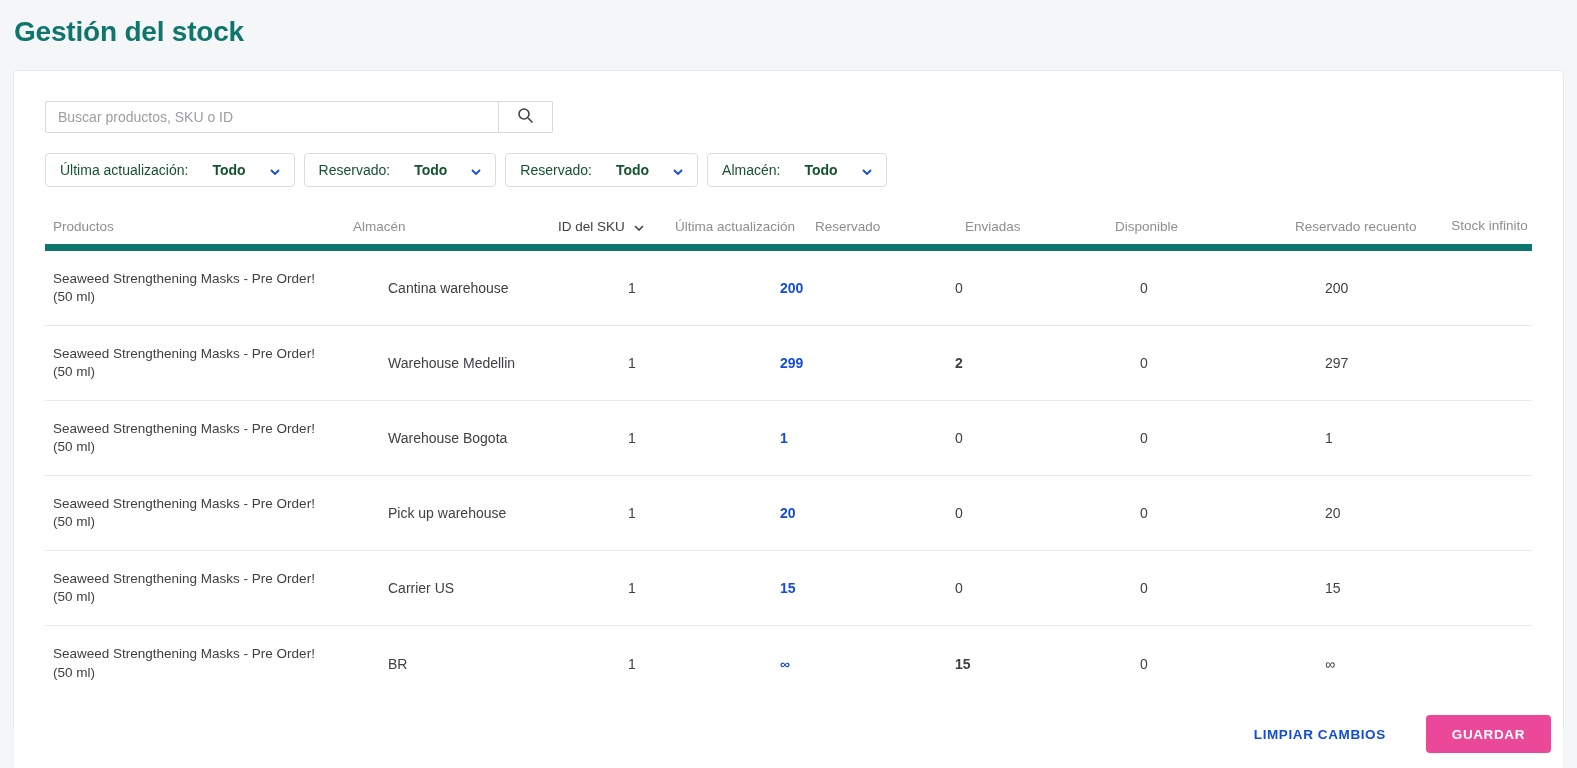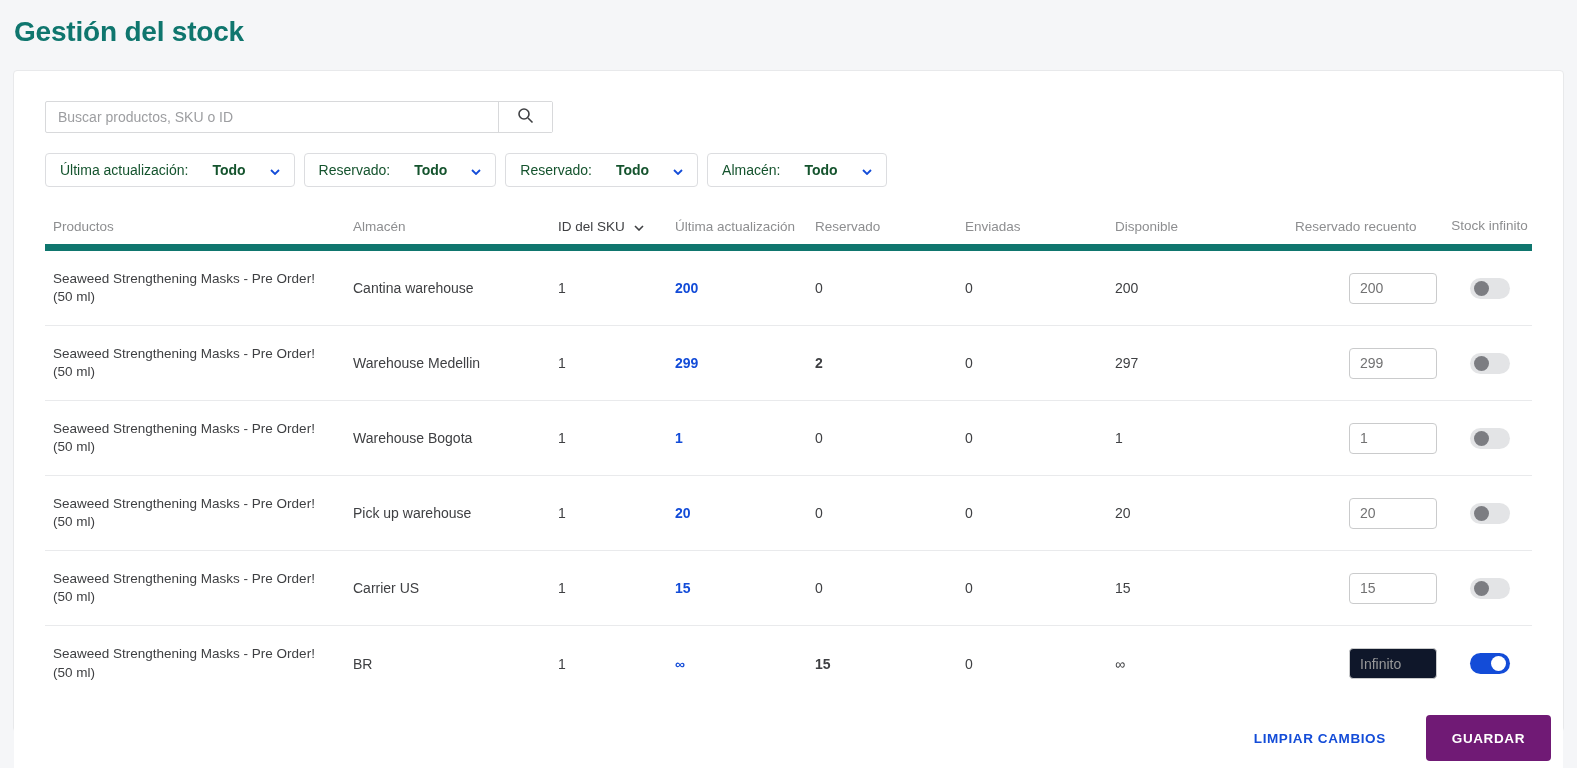--- a/index.html
+++ b/index.html
@@ -45,21 +45,21 @@
   .filter-pill .fval { font-weight: 700; }
 
   
   .table { margin-top: 22px; }
   .thead, .trow {
     display: grid;
     grid-template-columns: 300px 205px 125px 140px 150px 150px 180px 150px 89px;
     align-items: center;
   }
   .thead { height: 42px; border-bottom: 7px solid #0f766e; color: #8d8e90; font-size: 13.5px; }
-  .trow { height: 75px; border-bottom: 1px solid #e9eaec; font-size: 14px; }
+  .trow { height: 75px; border-bottom: 1px solid #e9eaec; font-size: 14px; gap: 35px; }
   .trow:last-child { border-bottom: none; }
   .cell-l { padding-left: 8px; text-align: left; }
   .cell-r { padding-right: 8px; text-align: left; }
   .cell-c { text-align: center; line-height: 1.2; }
   .col-product { font-size: 13.5px; line-height: 1.35; padding-right: 14px; }
   .sku-header { color: #3f4043; display: flex; align-items: center; gap: 9px; cursor: pointer; }
   .blue { color: #134cd8; font-weight: 700; }
   .num { color: #3f4043; }
   .col-input { display: flex; justify-content: flex-end; padding-right: 8px; }
   .count-input {
@@ -84,23 +84,23 @@
   
   .footer {
     display: flex; align-items: center; justify-content: flex-end;
     gap: 40px; padding: 14px 12px 20px; background: #fff;
   }
   .clear-btn {
     background: none; border: none; color: #134cd8; font-weight: 700;
     font-size: 13.5px; letter-spacing: 0.6px; cursor: pointer; font-family: inherit; margin-left: 48px;
   }
   .save-btn {
-    background: #701a75; border: none; color: #fff; font-weight: 700;
+    background: #ec4899; border: none; color: #fff; font-weight: 700;
     font-size: 13.5px; letter-spacing: 0.6px; cursor: pointer; font-family: inherit;
-    height: 46px; padding: 0 26px; border-radius: 4px;
+    height: 38px; padding: 0 26px; border-radius: 4px;
   }
   .chev { display: inline-block; }
 </style>
 </head>
 <body>
 
 <h1 class="page-title">Gestión del stock</h1>
 
 <div class="card">
   <div class="card-body">

